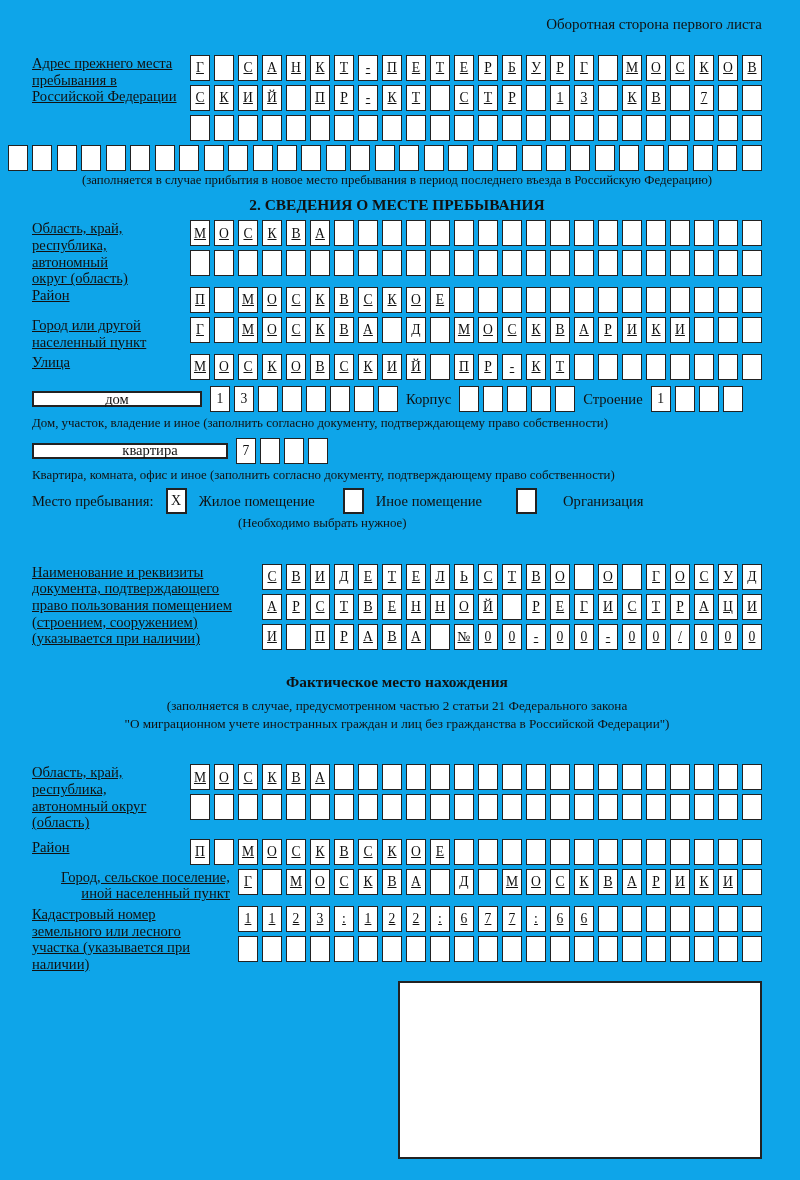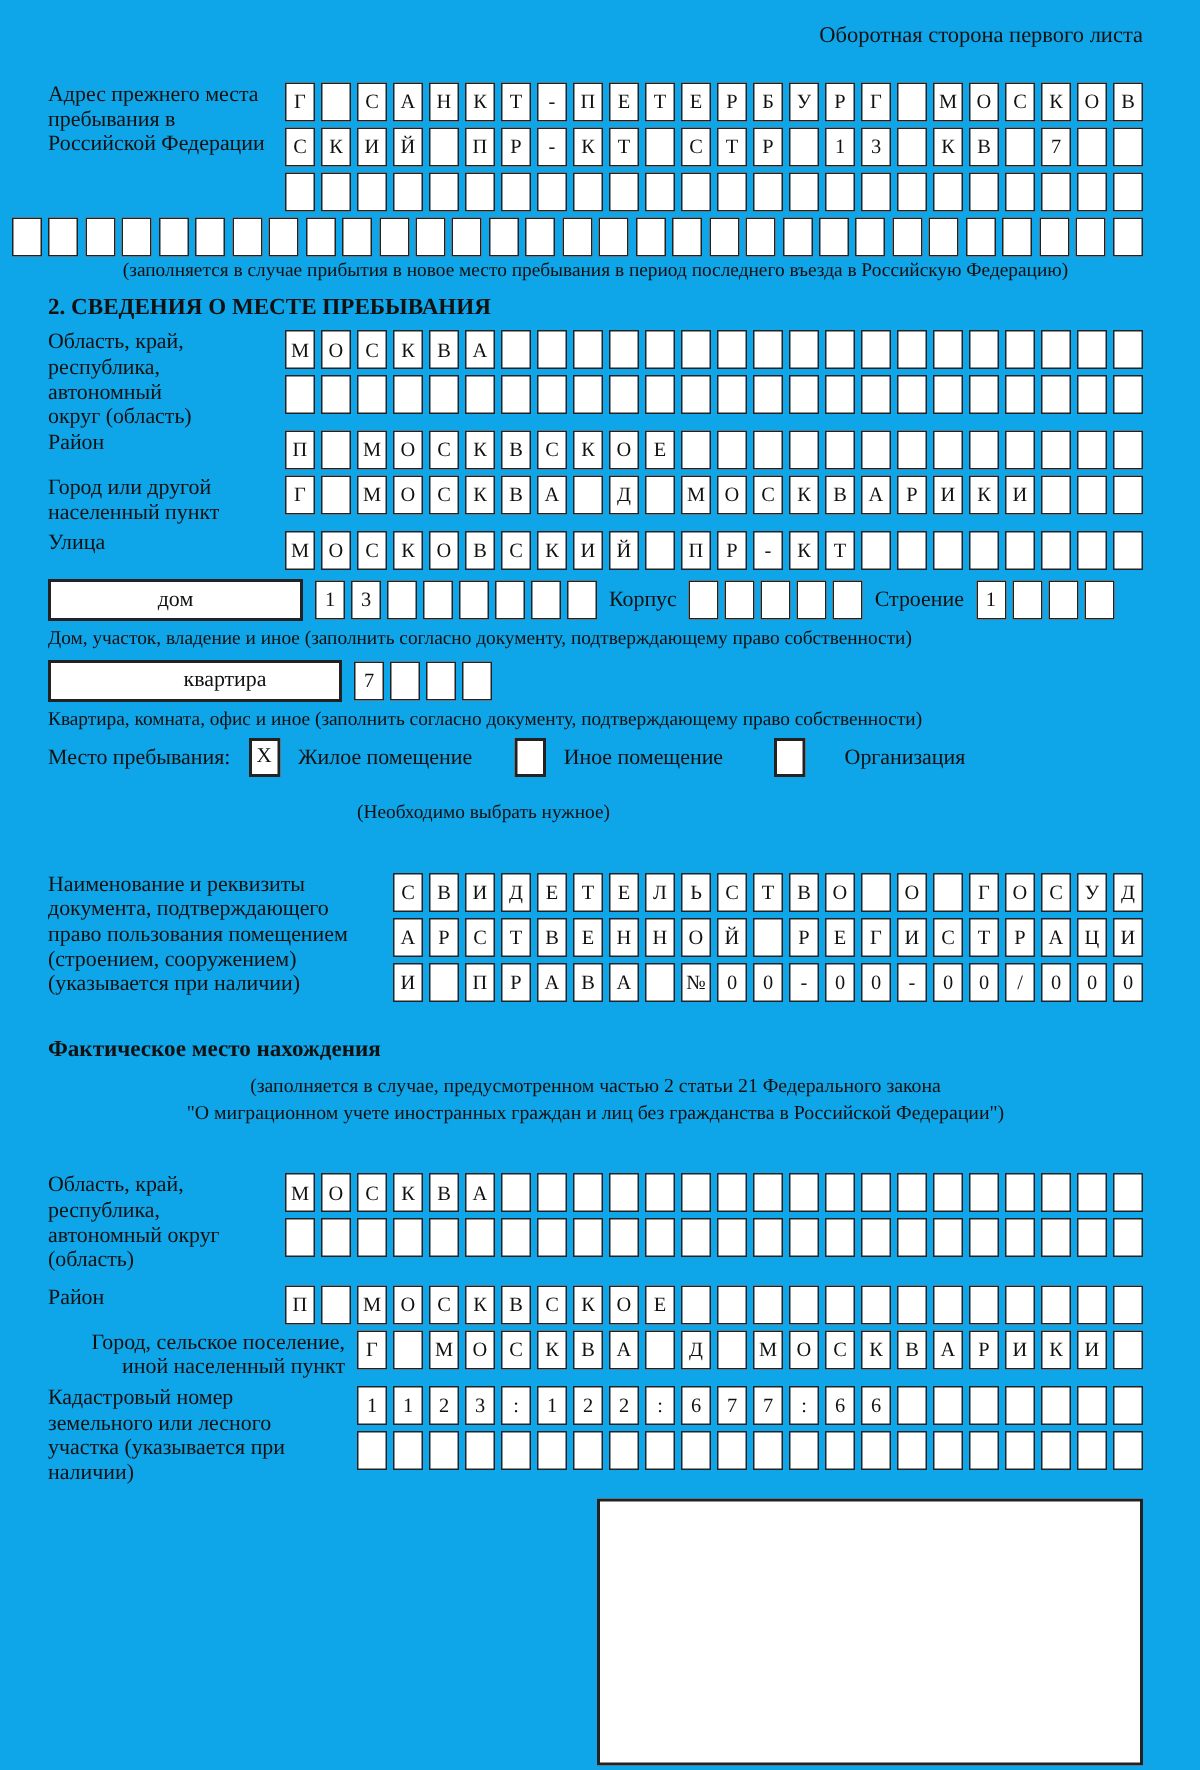--- a/index.html
+++ b/index.html
@@ -3,54 +3,54 @@
 <meta charset="utf-8">
 <style>
   html,body{margin:0;padding:0;background:#fff;}
   .page{
     width:800px;height:1180px;box-sizing:border-box;
     padding:16px 38px 20px 32px;
     font-family:"Liberation Serif","DejaVu Serif",serif;
     color:#111;background:#0ea5e9;position:relative;overflow:hidden;
   }
   .top-title{text-align:right;font-size:15px;margin-bottom:22px;}
-  .frow{display:flex;align-items:flex-start;}
+  .frow{display:flex;align-items:flex-start;text-decoration:underline;}
   .label{font-size:14.6px;line-height:1.14;padding-right:6px;}
   .cg{display:flex;gap:4px;margin-left:auto;}
   .cg-left{display:flex;gap:4px;}
   .cells-col{display:flex;flex-direction:column;gap:4px;margin-left:auto;}
   .cells-col .cg{margin-left:0;}
   .cell{
     width:20px;height:26px;box-sizing:border-box;border:1.6px solid #222;
     display:flex;align-items:center;justify-content:center;
     font-size:13.6px;line-height:1;flex:0 0 auto;background:#fff;
   }
   .full-row{display:flex;justify-content:space-between;width:754px;margin-left:-24px;margin-top:4px;}
   .note{font-size:12.9px;line-height:1.2;}
   .note-center{text-align:center;}
-  .h-bold{font-weight:bold;font-size:15.4px;margin:8px 0 6px 0;}
+  .h-bold{font-weight:bold;text-align:center;font-size:15.4px;margin:8px 0 6px 0;}
   .mb2{margin-bottom:2px;} .mb4{margin-bottom:4px;} .mb6{margin-bottom:6px;} .mb8{margin-bottom:8px;margin-top:32px;}
   .w-addr{max-width:152px;}
   .w-reg2{max-width:114px;}
   .w-regf{max-width:152px;}
   .w-city2{max-width:152px;}
   .w-cityf{max-width:198px;text-align:right;}
   .w-cad{max-width:192px;}
   .w-doc{max-width:222px;}
   .valuebox{
-    box-sizing:border-box;border:2px solid #222;height:28px;background:#fff;
+    box-sizing:border-box;border:2px solid #222;height:16px;background:#fff;
     display:flex;align-items:center;justify-content:center;font-size:14.6px;flex:0 0 auto;
   }
   .house-row{display:flex;align-items:center;margin-top:6px;margin-bottom:4px;}
   .inline-lbl{font-size:14.6px;padding:0 8px;}
   .chk{
     width:21px;height:26px;box-sizing:border-box;border:2px solid #222;background:#fff;
     display:flex;align-items:center;justify-content:center;font-size:14px;flex:0 0 auto;
   }
-  .stay-row{display:flex;align-items:center;gap:12px;margin:5px 0 16px 0;font-size:14.6px;}
+  .stay-row{display:flex;align-items:center;gap:12px;margin:5px 0 2px 0;font-size:14.6px;}
   .stay-note{margin-left:206px;margin-bottom:6px;}
   .fact-note{text-align:center;font-size:13.2px;line-height:1.35;}
   .stamp-box{
     width:364px;height:178px;box-sizing:border-box;border:2px solid #222;
     margin-left:auto;margin-top:8px;background:#fff;
   }
   .stamp-caption{
     width:382px;margin-left:auto;margin-top:5px;text-align:center;
     font-size:13.4px;line-height:1.25;
   }

